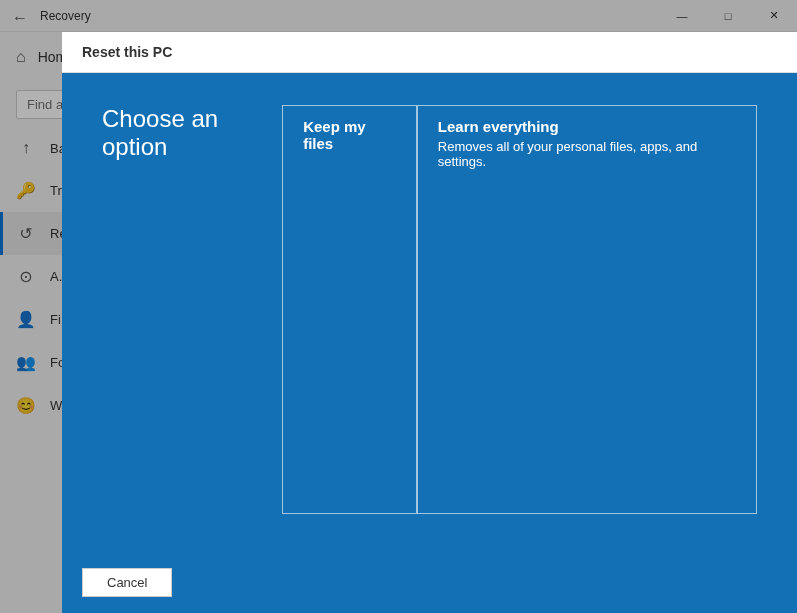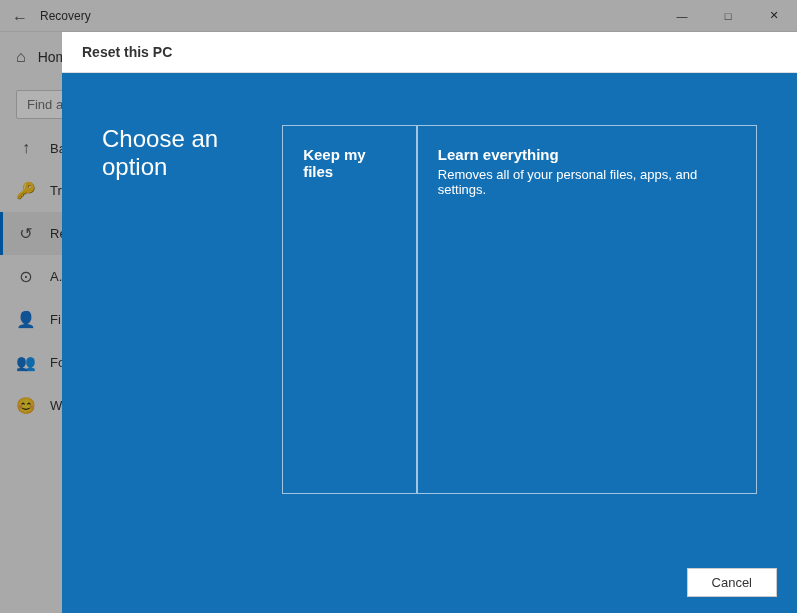--- a/index.html
+++ b/index.html
@@ -166,21 +166,20 @@
     .modal {
       position: absolute;
       top: 32px;
       left: 62px;
       right: 0;
       bottom: 0;
       background: #1370b5;
       z-index: 20;
       display: flex;
       flex-direction: column;
-      gap: 20px;
     }
 
     .modal-header-bar {
       background: #fff;
       padding: 12px 20px;
       font-size: 14px;
       font-weight: 600;
       color: #333;
       border-bottom: 1px solid #ddd;
     }
@@ -194,38 +193,38 @@
 
     .modal-title {
       font-size: 24px;
       font-weight: 300;
       color: #fff;
       margin-bottom: 28px;
     }
 
     .modal-option {
       border: 1.5px solid rgba(255,255,255,0.6);
-      padding: 20px 20px;
+      padding: 12px 20px;
       cursor: pointer;
       margin-bottom: 14px;
       color: #fff;
     }
     .modal-option-title {
       font-size: 15px;
       font-weight: 600;
       margin-bottom: 4px;
     }
     .modal-option-desc {
       font-size: 13px;
       font-weight: 300;
     }
 
     .modal-footer {
       display: flex;
-      justify-content: flex-end;
+      justify-content: flex-start;
       padding: 16px 20px;
     }
 
     .cancel-btn {
       background: #fff;
       color: #333;
       border: 1px solid #ccc;
       padding: 6px 24px;
       font-size: 13px;
       cursor: pointer;

